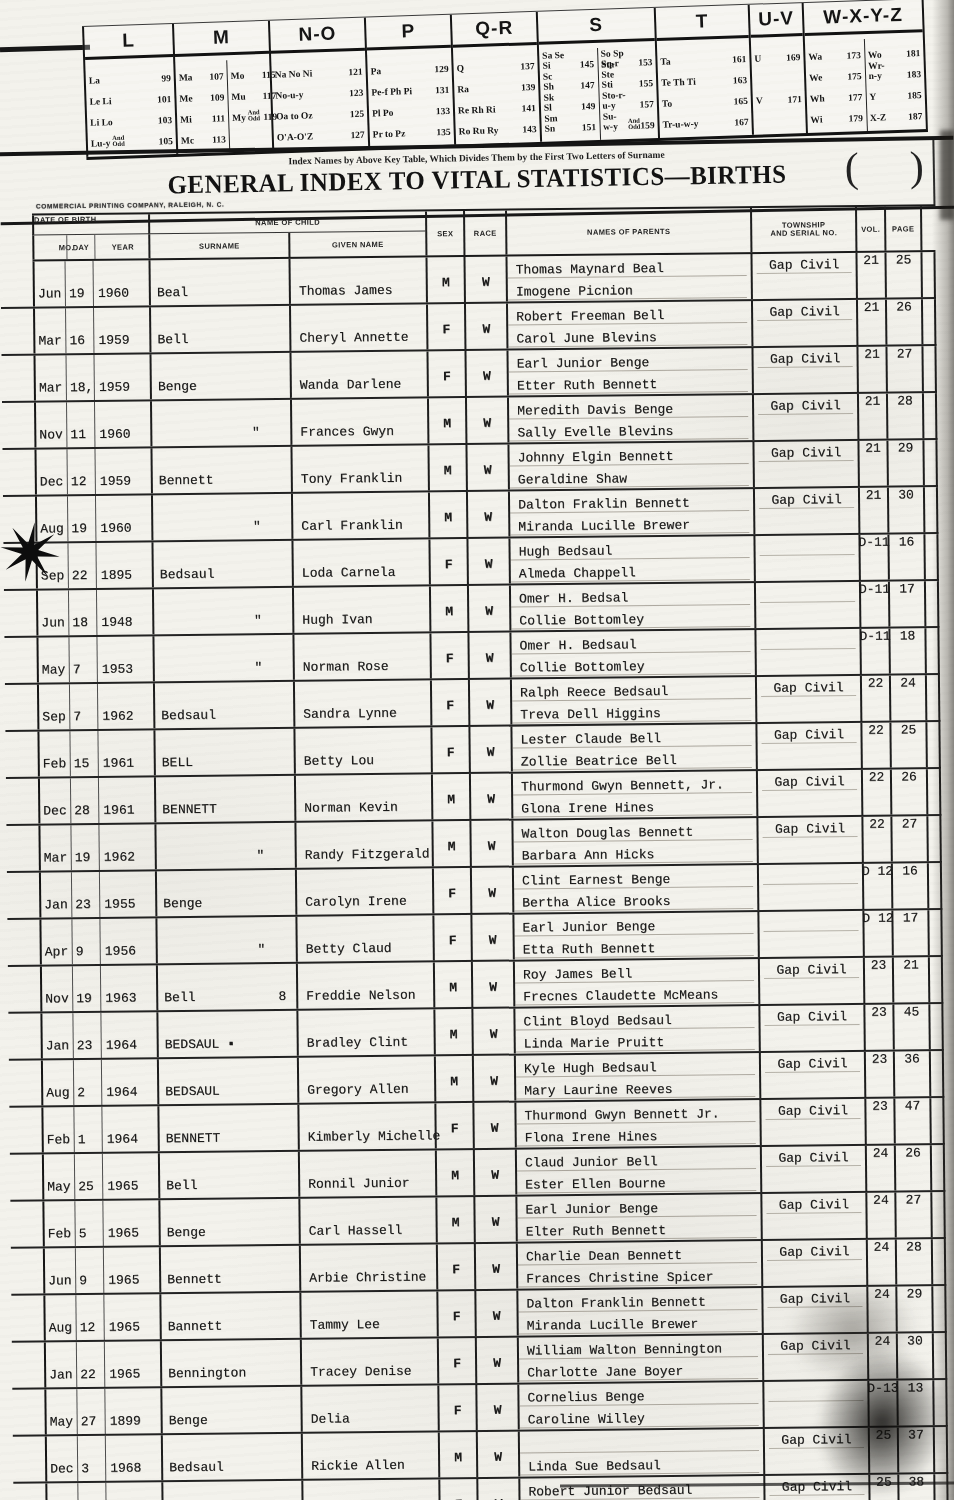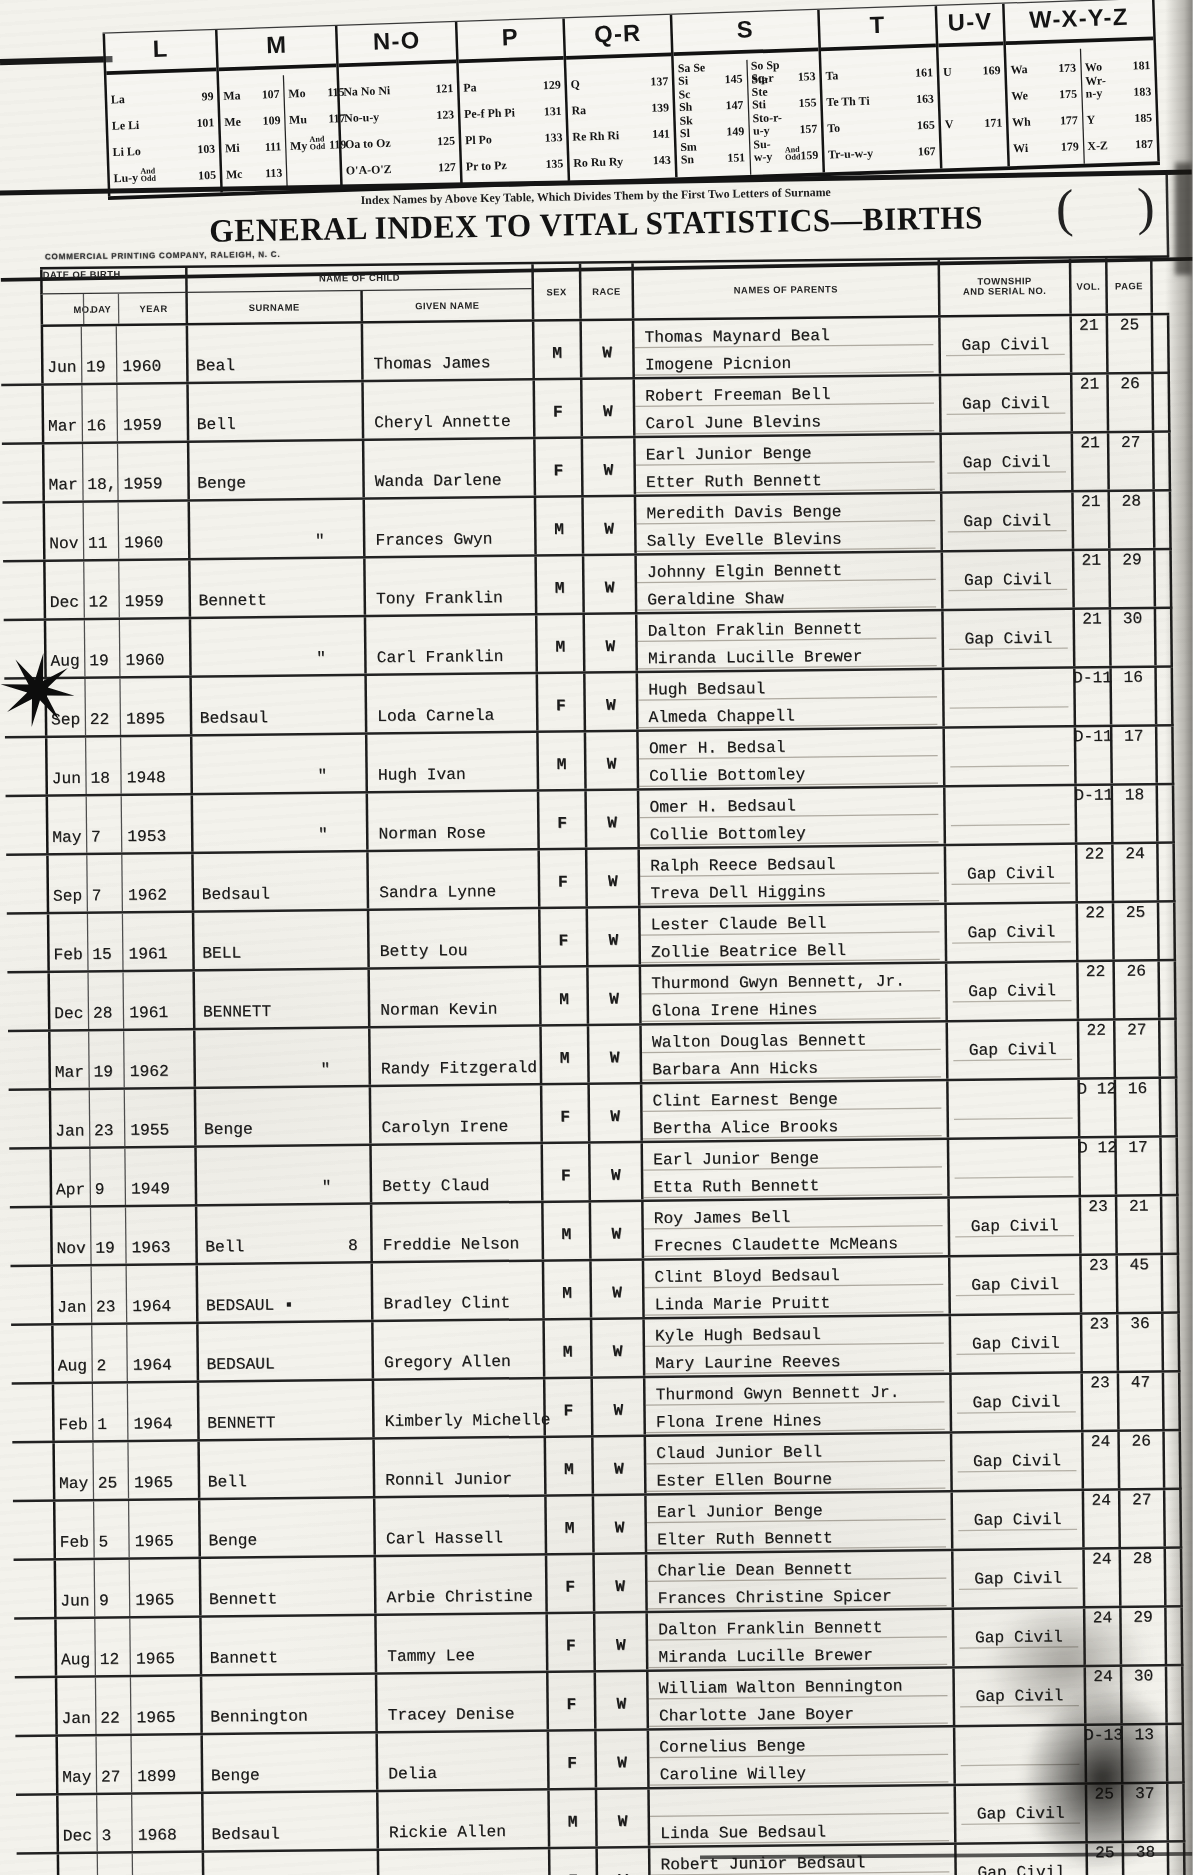--- a/index.html
+++ b/index.html
@@ -112,21 +112,21 @@
   .c.mo{border-left:2.5px solid #151515;padding-left:3px;}
   .c.day{border-left:1px solid #4d4d4d;padding-left:3px;font-family:Liberation Mono, monospace;}
   .c.year{border-left:1px solid #4d4d4d;padding-left:4px;}
   .c.surname{padding-left:6px;}
   .c.surname .note{margin-left:auto;padding-right:10px;}
   .c.given{padding-left:8px;}
   .c.sex,.c.race{justify-content:center;padding-bottom:12px;font-weight:bold;}
   .c.parents{flex-direction:column;align-items:stretch;padding:0 4px 0 0;}
   .pline{height:21px;display:flex;align-items:flex-end;padding-left:8px;border-bottom:1px solid rgba(90,82,68,.45);}
   .c.township{align-items:flex-start;padding:0 4px;}
-  .tline{margin-top:11px;height:19px;width:100%;display:flex;align-items:flex-end;justify-content:center;border-bottom:1px solid rgba(90,82,68,.4);}
+  .tline{height:19px;width:100%;display:flex;align-items:flex-end;justify-content:center;border-bottom:1px solid rgba(90,82,68,.4);}
   .c.vol,.c.pageno{align-items:flex-start;justify-content:center;white-space:nowrap;}
 
   
   .star-mark{position:absolute;left:0;top:522px;width:60px;height:60px;z-index:6;transform:rotate(9deg);}
   .scan-edge{
     position:absolute;top:0;right:0;width:22px;height:100%;z-index:5;
     background:linear-gradient(to right, transparent, rgba(50,46,40,.30) 70%, rgba(28,25,21,.5));
   }
   .edge-dark-top{position:absolute;top:130px;right:0;width:14px;height:90px;background:rgba(20,18,15,.55);filter:blur(2px);z-index:5;}
   .blob-big{
@@ -1234,21 +1234,21 @@
 
         <div class="row">
           <div class="c margin"></div>
           <div class="c mo">
             <span>Apr</span>
           </div>
           <div class="c day">
             <span>9</span>
           </div>
           <div class="c year">
-            <span>1949</span>
+            <span>1956</span>
           </div>
           <div class="c surname">
             <span>            "</span>
             <span class="note"></span>
           </div>
           <div class="c given">
             <span>Betty Claud</span>
           </div>
           <div class="c sex">
             <span>F</span>

